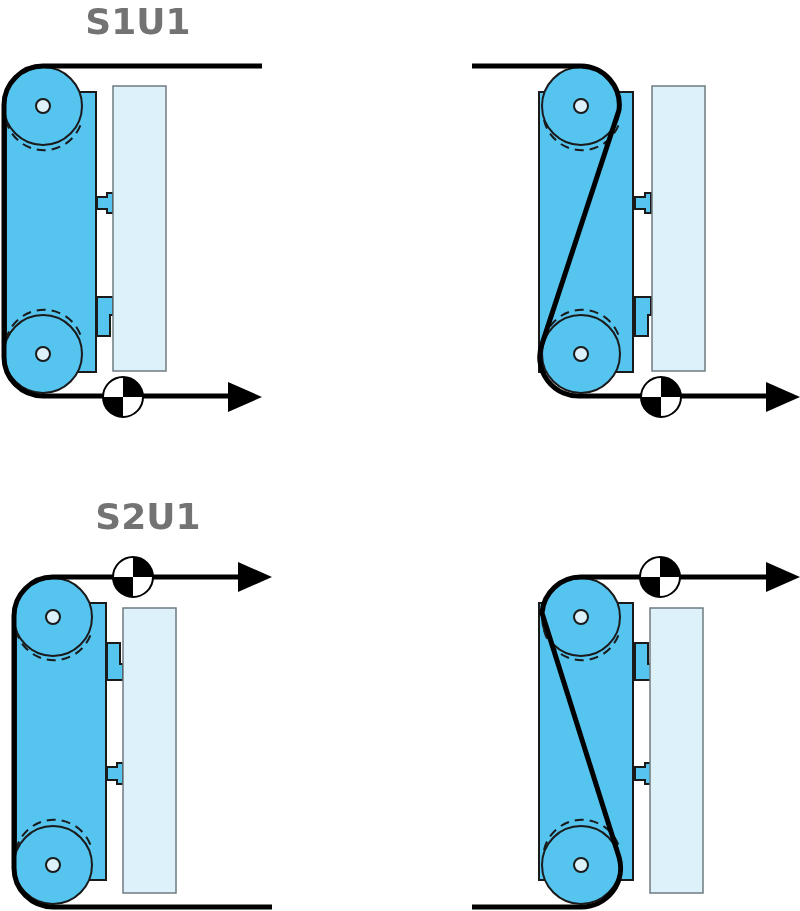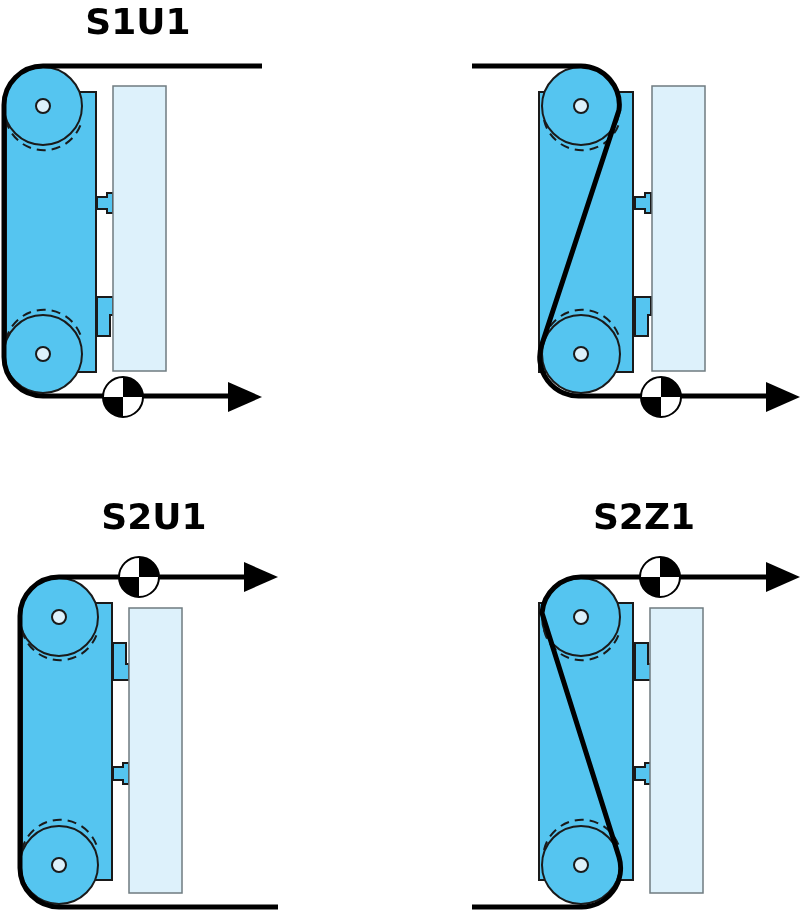--- a/index.html
+++ b/index.html
@@ -1,21 +1,21 @@
 <!DOCTYPE html>
 <html><head>
   <meta charset="utf-8">
   <style>
     html, body { margin: 0; padding: 0; background: #ffffff; }
     body { width: 800px; height: 911px; overflow: hidden; position: relative; }
     .panel { position: absolute; }
     .title {
       position: absolute; width: 200px; text-align: center;
       font-family: "DejaVu Sans", sans-serif; font-weight: bold;
-      font-size: 36px; line-height: 40px; color: #000000; letter-spacing: 0px;
+      font-size: 36px; line-height: 40px; color: #737373; letter-spacing: 0px;
     }
     svg { position: absolute; left: 0; top: 0; overflow: visible; }
   </style>
 </head>
 <body>
 
 <div class="panel" style="left:0;top:0;width:400px;height:455px;">
   <div class="title" style="left:38px;top:2px;">S1U1</div>
   <svg width="400" height="455">
 
@@ -61,21 +61,21 @@
     <path d="M72,66 H181 A39,39 0 0 1 219,110 L142,344 A39,39 0 0 0 181,396 H370" fill="none" stroke="#000" stroke-width="5"></path>
     <polygon points="366,382 400,397 366,412" fill="#000"></polygon>
     <g>
       <circle cx="261" cy="397" r="20" fill="#fff" stroke="#000" stroke-width="2"></circle>
       <path d="M261,397 V377 A20,20 0 0 1 281,397 Z" fill="#000"></path>
       <path d="M261,397 V417 A20,20 0 0 1 241,397 Z" fill="#000"></path>
     </g>
   </svg>
 </div>
 
-<div class="panel" style="left:16px;top:480px;width:400px;height:431px;">
+<div class="panel" style="left:10px;top:480px;width:400px;height:431px;">
   <div class="title" style="left:38px;top:17px;">S2U1</div>
   <svg width="400" height="431">
     <rect x="6" y="123" width="90" height="277" fill="#55C5F0" stroke="#1a1a1a" stroke-width="2"></rect>
     <circle cx="43" cy="137" r="39" fill="#55C5F0" stroke="#1a1a1a" stroke-width="2"></circle>
     <path d="M6,150 A39,39 0 0 0 82,150" fill="none" stroke="#1a1a1a" stroke-width="2" stroke-dasharray="9,6"></path>
     <circle cx="43" cy="137" r="7" fill="#DDF1FB" stroke="#1a1a1a" stroke-width="2"></circle>
     <circle cx="43" cy="385" r="39" fill="#55C5F0" stroke="#1a1a1a" stroke-width="2"></circle>
     <path d="M6,370 A39,39 0 0 1 82,370" fill="none" stroke="#1a1a1a" stroke-width="2" stroke-dasharray="9,6"></path>
     <circle cx="43" cy="385" r="7" fill="#DDF1FB" stroke="#1a1a1a" stroke-width="2"></circle>
     <path d="M97,163 H110 V184 H113 V200 H97 Z" fill="#55C5F0" stroke="#1a1a1a" stroke-width="2"></path>
@@ -86,21 +86,20 @@
     <polygon points="228,82 262,97 228,112" fill="#000"></polygon>
     <g>
       <circle cx="123" cy="97" r="20" fill="#fff" stroke="#000" stroke-width="2"></circle>
       <path d="M123,97 V77 A20,20 0 0 1 143,97 Z" fill="#000"></path>
       <path d="M123,97 V117 A20,20 0 0 1 103,97 Z" fill="#000"></path>
     </g>
   </svg>
 </div>
 
 <div class="panel" style="left:400px;top:480px;width:400px;height:431px;">
-  <div class="title" style="left:144px;top:17px;">S2Z1</div>
   <svg width="400" height="431">
     <rect x="139" y="123" width="94" height="277" fill="#55C5F0" stroke="#1a1a1a" stroke-width="2"></rect>
     <circle cx="181" cy="137" r="39" fill="#55C5F0" stroke="#1a1a1a" stroke-width="2"></circle>
     <path d="M144,150 A39,39 0 0 0 220,150" fill="none" stroke="#1a1a1a" stroke-width="2" stroke-dasharray="9,6"></path>
     <circle cx="181" cy="137" r="7" fill="#DDF1FB" stroke="#1a1a1a" stroke-width="2"></circle>
     <circle cx="181" cy="385" r="39" fill="#55C5F0" stroke="#1a1a1a" stroke-width="2"></circle>
     <path d="M144,370 A39,39 0 0 1 220,370" fill="none" stroke="#1a1a1a" stroke-width="2" stroke-dasharray="9,6"></path>
     <circle cx="181" cy="385" r="7" fill="#DDF1FB" stroke="#1a1a1a" stroke-width="2"></circle>
     <path d="M235,163 H248 V184 H251 V200 H235 Z" fill="#55C5F0" stroke="#1a1a1a" stroke-width="2"></path>
     <path d="M235,287 H245 V283 H251 V304 H245 V300 H235 Z" fill="#55C5F0" stroke="#1a1a1a" stroke-width="2"></path>

